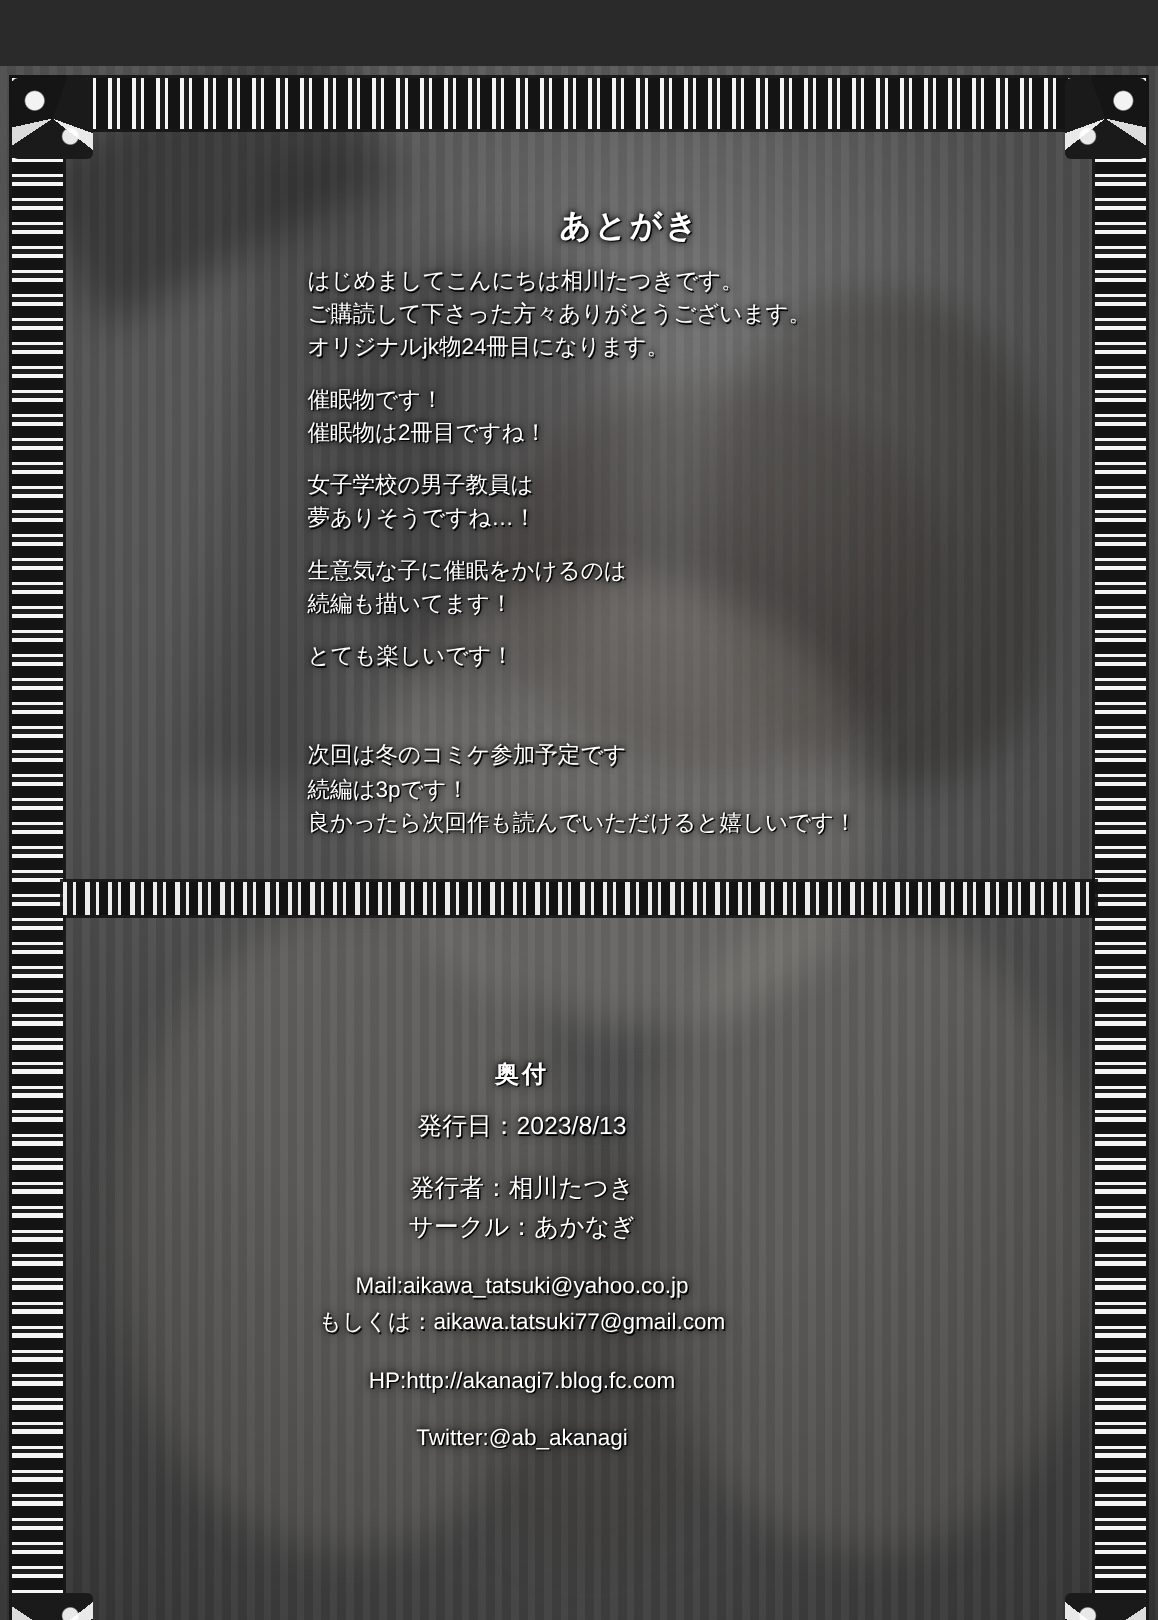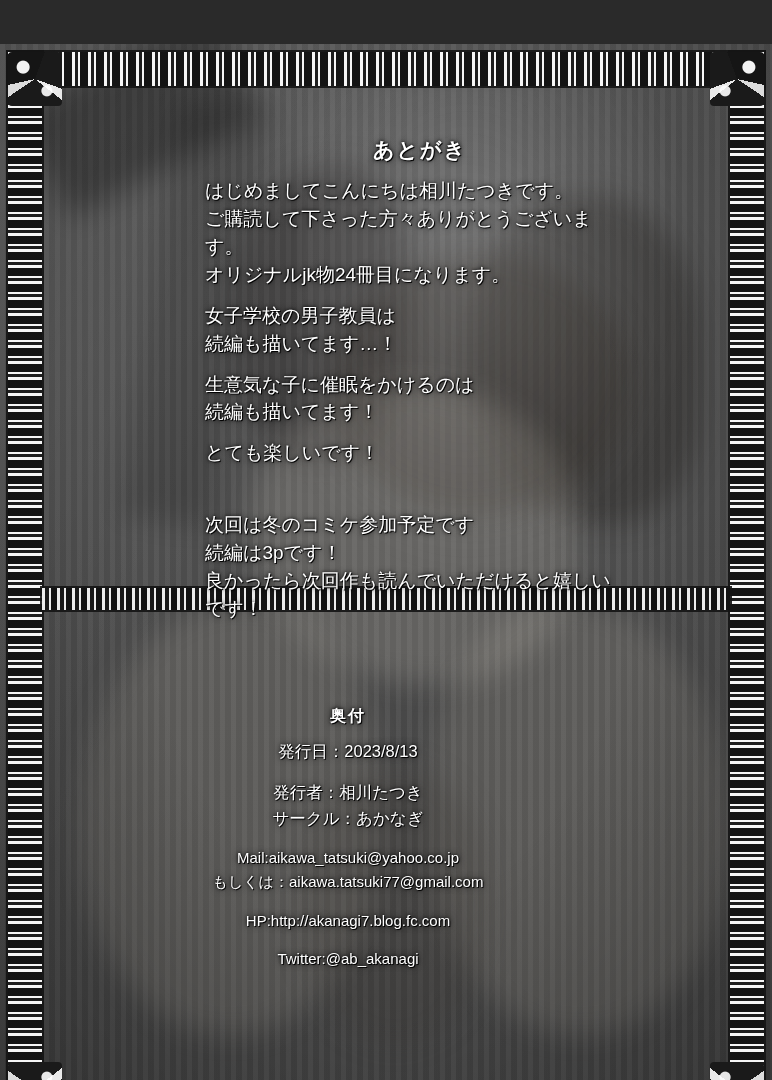--- a/index.html
+++ b/index.html
@@ -121,21 +121,21 @@
     text-shadow: 0 0 3px rgba(0,0,0,0.95), 0 0 6px rgba(0,0,0,0.8), 1px 1px 0 rgba(0,0,0,0.9);
   }
   .afterword-title {
     text-align: center;
     font-size: 21px;
     font-weight: bold;
     letter-spacing: 2px;
     margin: 0 0 13px 10px;
   }
   .para {
-    font-size: 19px;
+    font-size: 15px;
     line-height: 1.47;
     margin: 0 0 13px 0;
     white-space: pre-line;
   }
   .para.last { margin-bottom: 0; }
   .spacer { height: 44px; }
 
   .colophon {
     position: absolute;
     left: 0; top: 662px;
@@ -187,22 +187,24 @@
     <div class="corner tr"></div>
     <div class="corner bl"></div>
     <div class="corner br"></div>
   </div>
 
   <div class="afterword">
     <div class="afterword-title">あとがき</div>
     <p class="para">はじめましてこんにちは相川たつきです。
 ご購読して下さった方々ありがとうございます。
 オリジナルjk物24冊目になります。</p>
+    <p class="para">催眠物です！
+催眠物は2冊目ですね！</p>
     <p class="para">女子学校の男子教員は
-続編も描いてます…！</p>
+夢ありそうですね…！</p>
     <p class="para">生意気な子に催眠をかけるのは
 続編も描いてます！</p>
     <p class="para last">とても楽しいです！</p>
     <div class="spacer"></div>
     <p class="para last">次回は冬のコミケ参加予定です
 続編は3pです！
 良かったら次回作も読んでいただけると嬉しいです！</p>
   </div>
 
   <div class="colophon">

